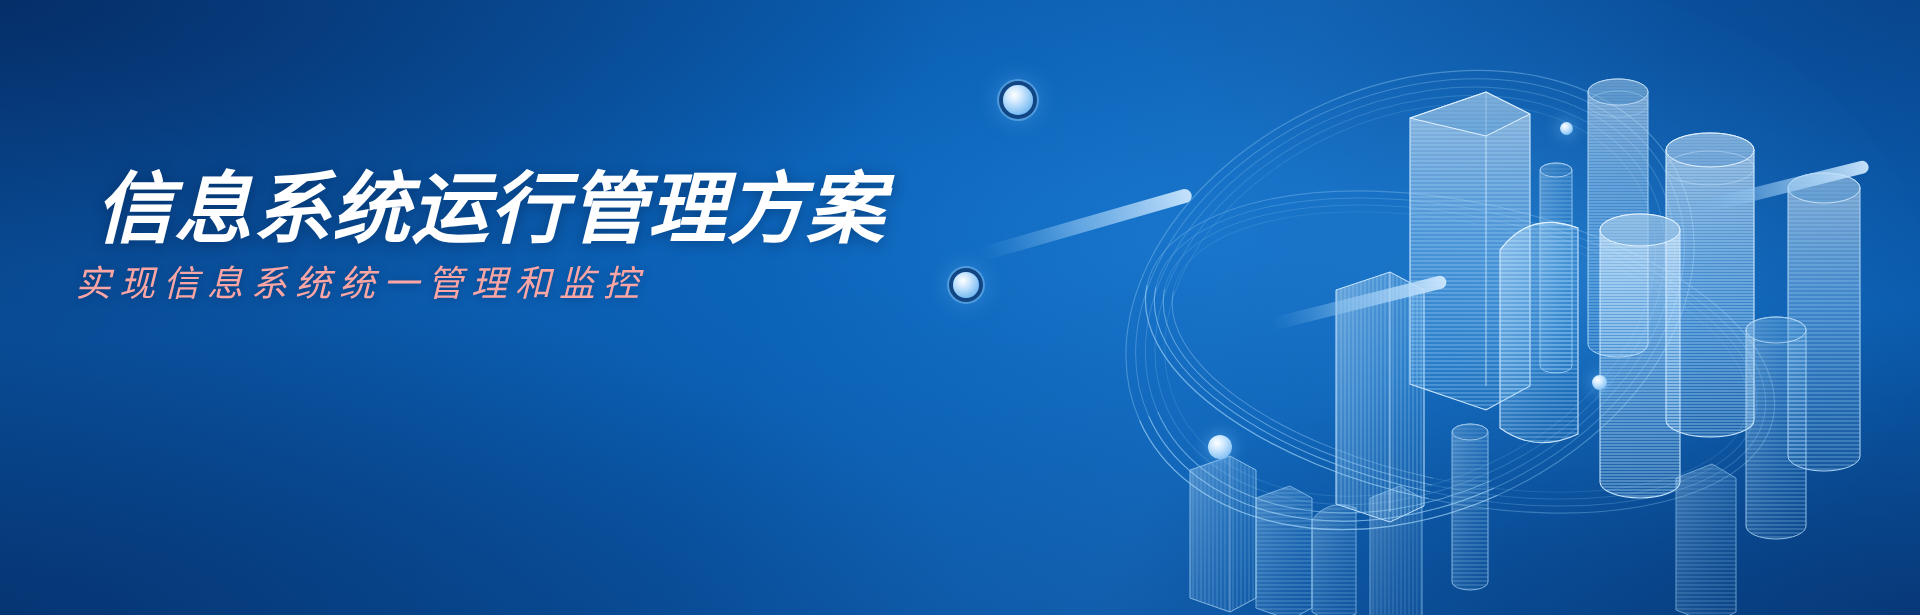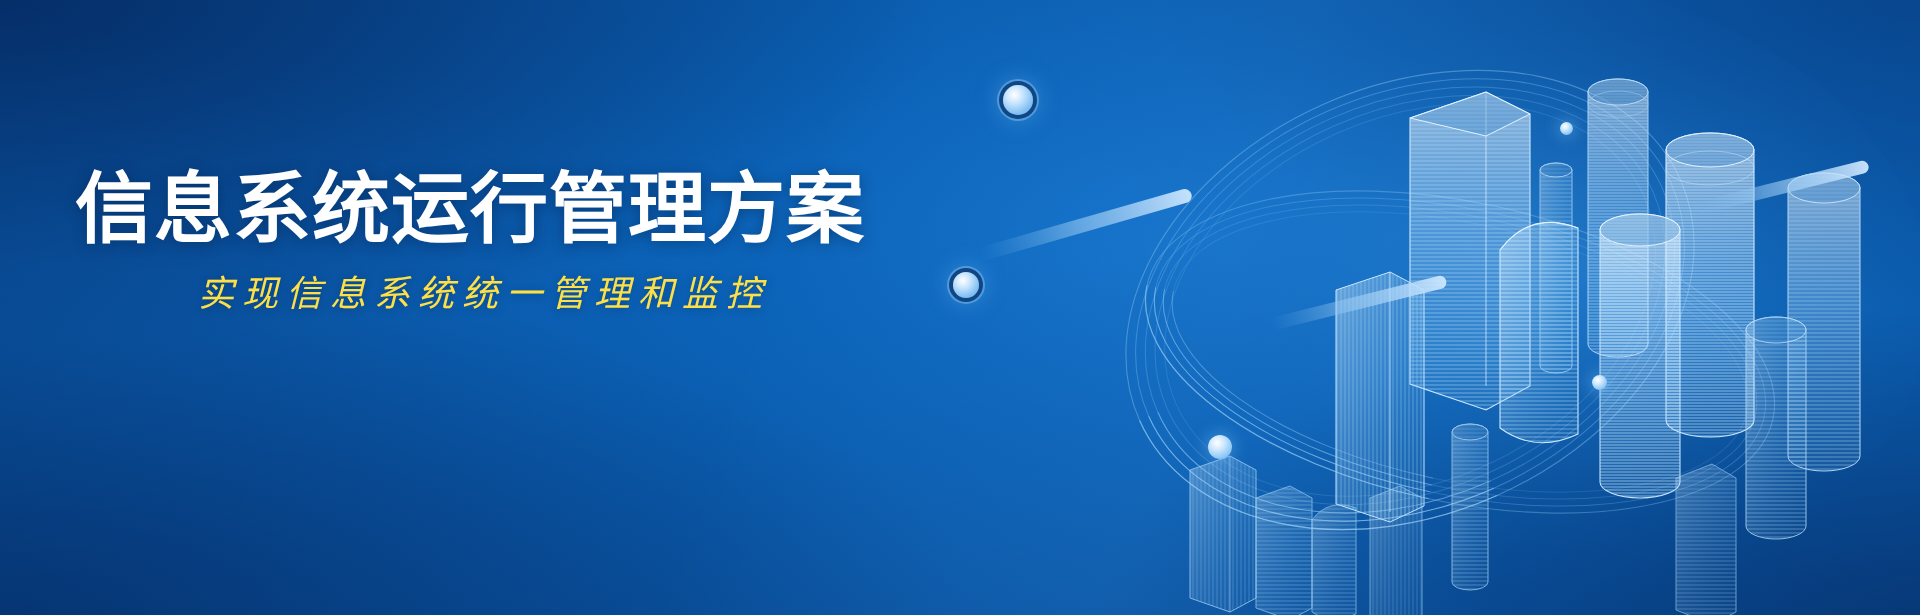--- a/index.html
+++ b/index.html
@@ -39,34 +39,36 @@
     position:absolute;
     left:75px; top:170px;
     width:830px;
     z-index:6;
   }
   .title{
     margin:0;
     font-size:78px;
     line-height:1.02;
     font-weight:700;
+    font-style:italic;
     color:#ffffff;
     letter-spacing:1px;
     white-space:nowrap;
     text-shadow:0 2px 14px rgba(3,32,74,.45);
+    text-align:center;
   }
   .subtitle{
-    margin:22px 0 0 0;
-    text-align:center;
+    margin:12px 0 0 0;
+    text-align:left;
     padding-right:12px;
     font-size:36px;
     line-height:1.2;
     font-weight:400;
     font-style:italic;
-    color:#fde047;
+    color:#fca5a5;
     letter-spacing:8px;
     white-space:nowrap;
     text-shadow:0 1px 8px rgba(3,32,74,.40);
   }
 
   
   .illustration{
     position:absolute;
     right:0; top:0;
     width:980px; height:615px;

